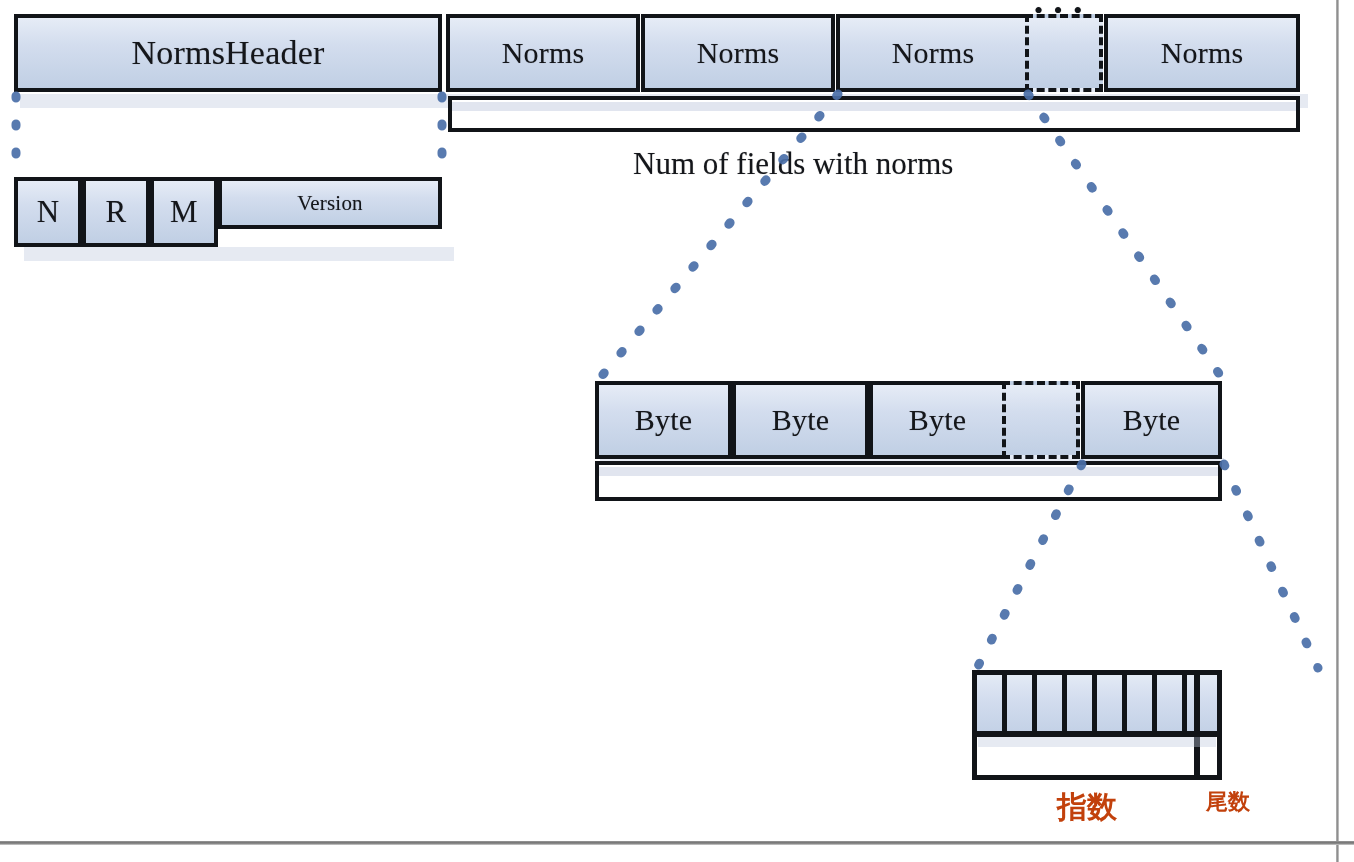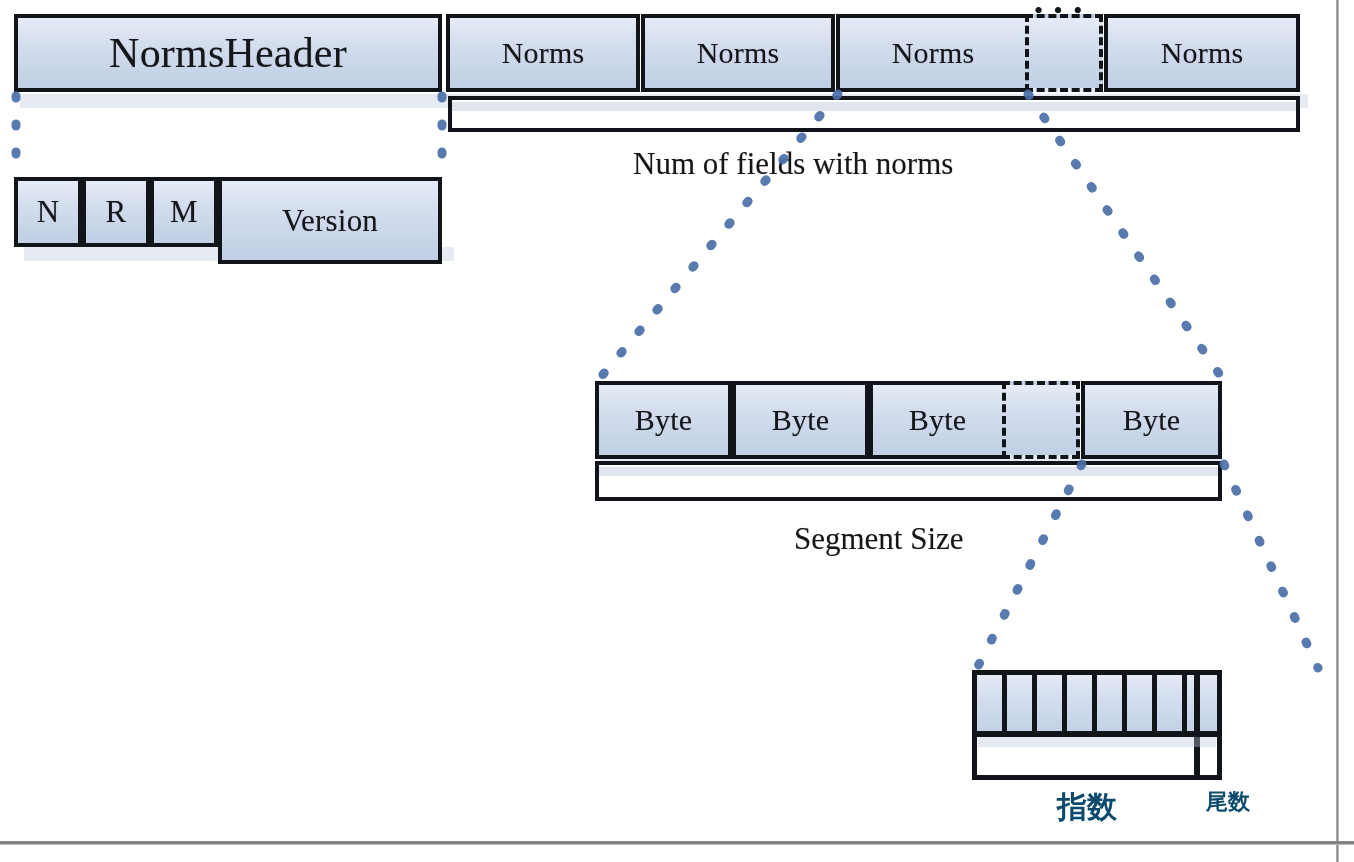--- a/index.html
+++ b/index.html
@@ -106,36 +106,36 @@
     background: linear-gradient(to bottom, #e3eaf5 0%, #d2dcee 45%, #c3d1e6 100%);
   }
   .bitcell.last { border-right: none; }
   .bitsplit {
     position: absolute;
     background: #111418;
   }
   .cjk {
     position: absolute;
     font-family: "DejaVu Sans", "Liberation Sans", sans-serif;
-    color: #0c4a6e;
+    color: #c2410c;
     white-space: nowrap;
     font-weight: 600;
   }
 </style>
 </head>
 <body>
 
 <div id="canvas">
 
   <div class="frame-right"></div>
   <div class="frame-bottom"></div>
 
   <div class="ghost" style="left:20px; top:94px; width:1288px; height:14px;"></div>
 
-  <div class="blk" style="left:14px; top:14px; width:428px; height:78px; font-size:42px;text-align:right;">
+  <div class="blk" style="left:14px; top:14px; width:428px; height:78px; font-size:34px;text-align:right;">
     <span>NormsHeader</span>
   </div>
 
   <div class="blk" style="left:446px; top:14px; width:194px; height:78px; font-size:30px;">
     <span>Norms</span>
   </div>
   <div class="blk" style="left:641px; top:14px; width:194px; height:78px; font-size:30px;">
     <span>Norms</span>
   </div>
   <div class="blk" style="left:836px; top:14px; width:194px; height:78px; font-size:30px;">
@@ -158,21 +158,21 @@
 
   <div class="blk" style="left:14px; top:177px; width:68px; height:70px; font-size:31px;">
     <span>N</span>
   </div>
   <div class="blk" style="left:82px; top:177px; width:68px; height:70px; font-size:31px;">
     <span>R</span>
   </div>
   <div class="blk" style="left:150px; top:177px; width:68px; height:70px; font-size:31px;">
     <span>M</span>
   </div>
-  <div class="blk" style="left:218px; top:177px; width:224px; height:87px; font-size:31px;">
+  <div class="blk" style="left:218px; top:177px; width:224px; height:52px; font-size:21px;">
     <span>Version</span>
   </div>
 
   <div class="ghost" style="left:600px; top:458px; width:624px; height:12px;"></div>
 
   <div class="blk" style="left:595px; top:381px; width:137px; height:78px; font-size:30px;">
     <span>Byte</span>
   </div>
   <div class="blk" style="left:732px; top:381px; width:137px; height:78px; font-size:30px;">
     <span>Byte</span>
@@ -184,21 +184,20 @@
     <span></span>
   </div>
   <div class="blk" style="left:1081px; top:381px; width:141px; height:78px; font-size:30px;">
     <span>Byte</span>
   </div>
 
   <div class="measurebar" style="left:595px; top:461px; width:627px; height:40px;">
     <div class="tickline"></div>
   </div>
 
-  <div class="caption" style="left:794px; top:521px; font-size:31px;">Segment Size</div>
 
   <div class="bitbox" style="left:972px; top:670px; width:227px; height:110px;"></div>
   <div class="bitbox" style="left:1194px; top:670px; width:28px; height:110px;"></div>
 
   <div class="bitrow" style="left:977px; top:675px; width:240px; height:58px;">
     <div class="bitcell" style="width:30px;"></div>
     <div class="bitcell" style="width:30px;"></div>
     <div class="bitcell" style="width:30px;"></div>
     <div class="bitcell" style="width:30px;"></div>
     <div class="bitcell" style="width:30px;"></div>

